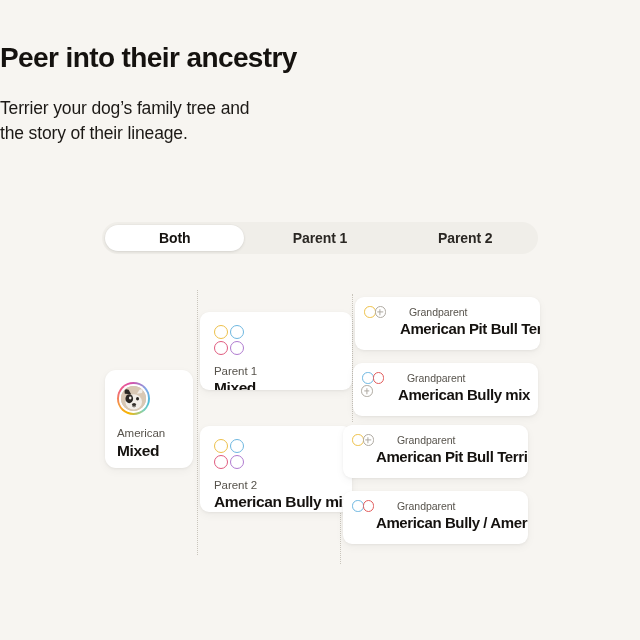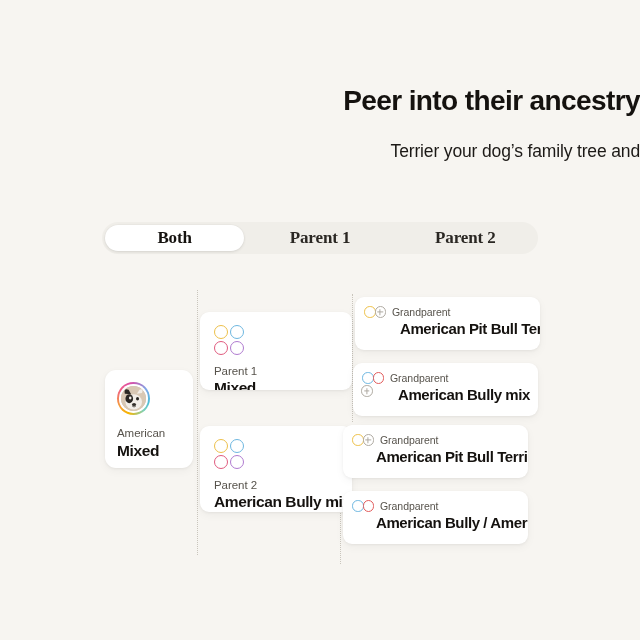--- a/index.html
+++ b/index.html
@@ -8,21 +8,21 @@
     width: 640px;
     height: 640px;
     background: #F7F5F1;
     font-family: "Liberation Sans", sans-serif;
     color: #15120F;
     overflow: hidden;
     position: relative;
   }
 
   
-  .header { text-align: right; padding-top: 85px; }
+  .header { text-align: left; padding-top: 42px; }
 
   .title {
     font-size: 28px;
     font-weight: 700;
     letter-spacing: -0.6px;
     color: #15120F;
     line-height: 1.15;
   }
 
   .subtitle {
@@ -44,29 +44,28 @@
     background: #F0EEE9;
     border-radius: 16px;
     display: flex;
     align-items: center;
   }
   .tab {
     flex: 1;
     height: 26px;
     line-height: 26px;
     text-align: center;
-    font-size: 17px;
+    font-size: 14px;
     font-weight: 600;
     letter-spacing: -0.1px;
     color: #2A2723;
     border-radius: 13px;
     margin: 16px 3px;
     cursor: pointer;
     user-select: none;
-    font-family: Liberation Serif, serif;
   }
   .tab.active {
     background: #FFFFFF;
     box-shadow: 0 1px 3px rgba(0,0,0,0.10), 0 0 0 0.5px rgba(0,0,0,0.03);
     color: #15120F;
   }
 
   
   .tree {
     position: absolute;
@@ -174,21 +173,21 @@
   .card-gp {
     width: 185px;
     height: 53px;
     padding: 9px 0 0 9px;
   }
   .card-gp1 { left: 355px; top: 17px;  }
   .card-gp2 { left: 353px; top: 83px;  }
   .card-gp3 { left: 343px; top: 145px; }
   .card-gp4 { left: 343px; top: 211px; }
 
-  .gp-top { display: flex; align-items: center; gap: 6px; }
+  .gp-top { display: flex; align-items: center; gap: 23px; }
   .gp-rings { display: flex; position: relative; }
   .gp-rings .ring {
     width: 11.5px; height: 11.5px;
     border-width: 1.5px;
   }
   .gp-rings .ring + .ring { margin-left: -1px; }
   .gp-rings .ring.stack {
     position: absolute;
     left: 0; top: 13px;
   }
@@ -229,20 +228,21 @@
     transform: translate(-50%, -50%);
   }
 </style>
 </head>
 <body>
 
 <div class="header">
   <div class="title">Peer into their ancestry</div>
   <div class="subtitle">
     <div>Terrier your dog’s family tree and</div>
+    <div>the story of their lineage.</div>
   </div>
 </div>
 
 <div class="tabs">
   <div class="tab active">Both</div>
   <div class="tab">Parent 1</div>
   <div class="tab">Parent 2</div>
 </div>
 
 <div class="tree">

